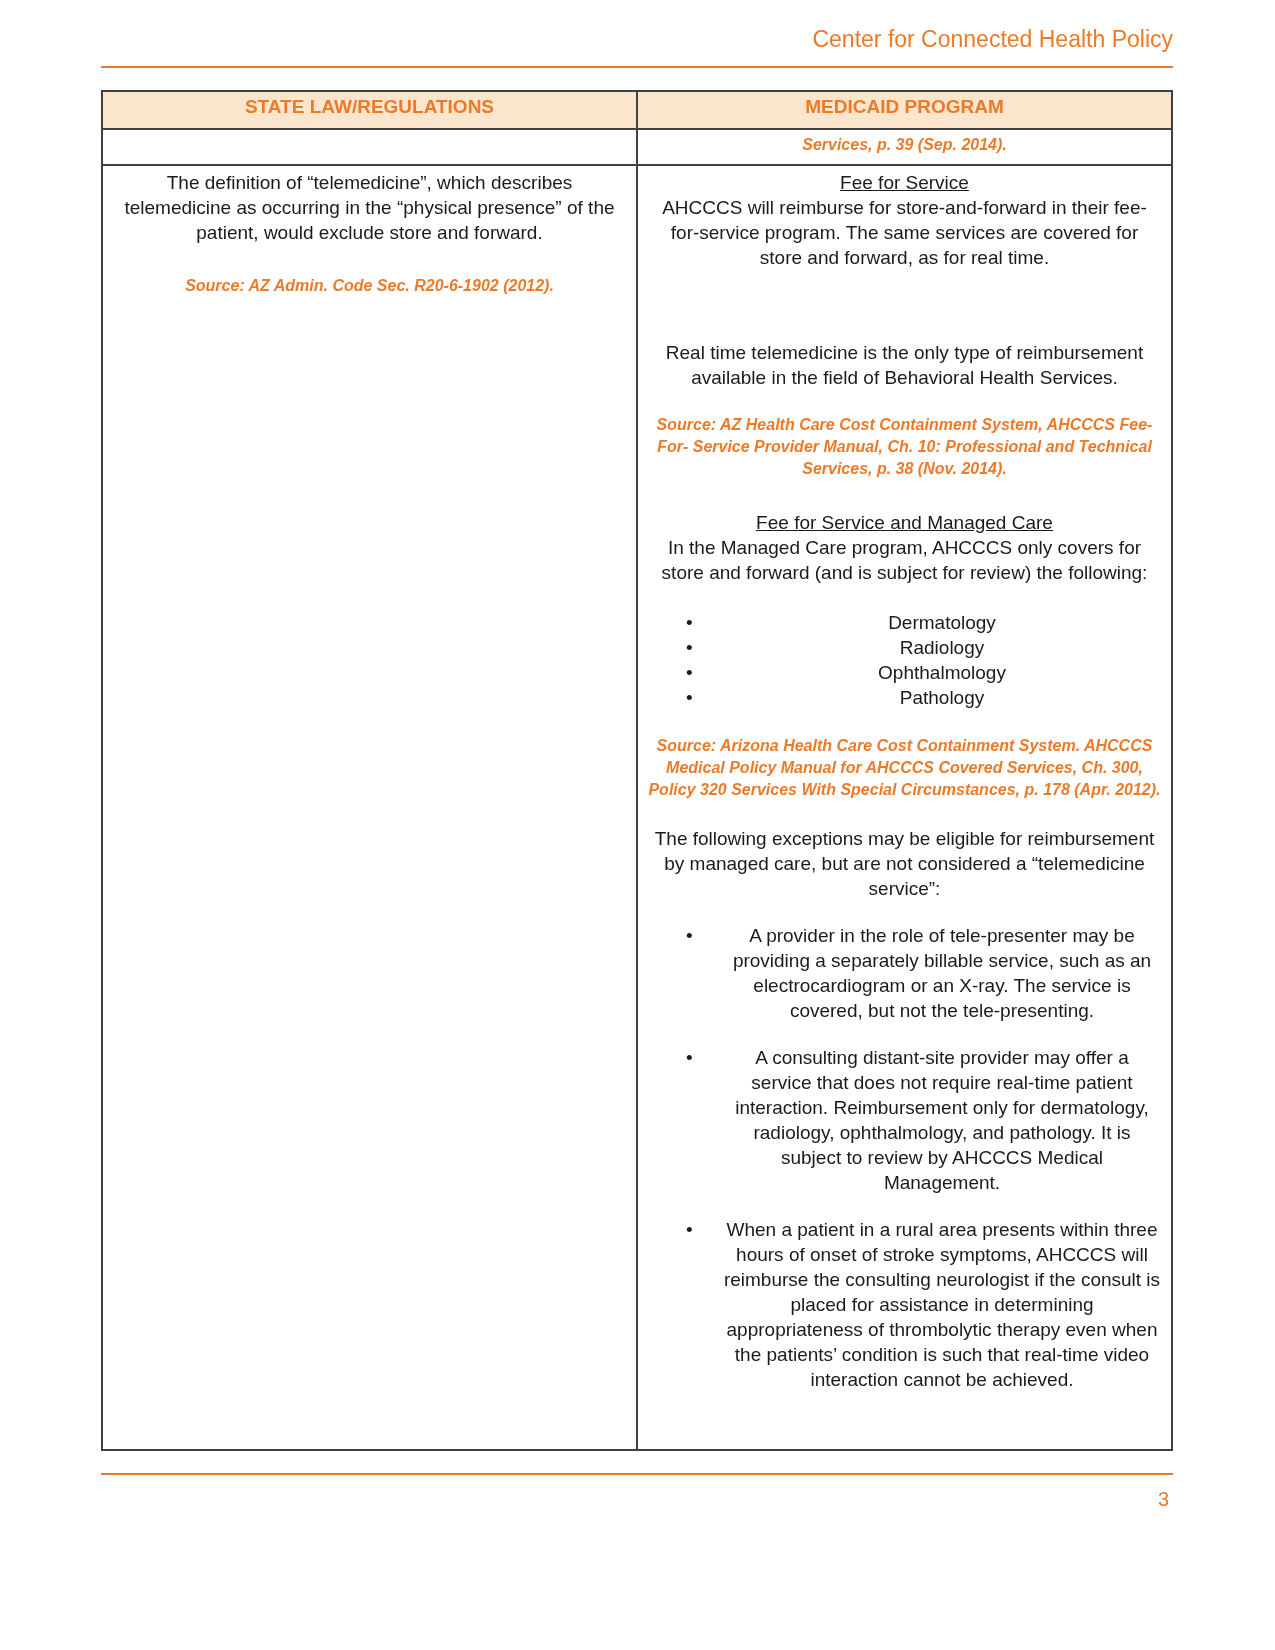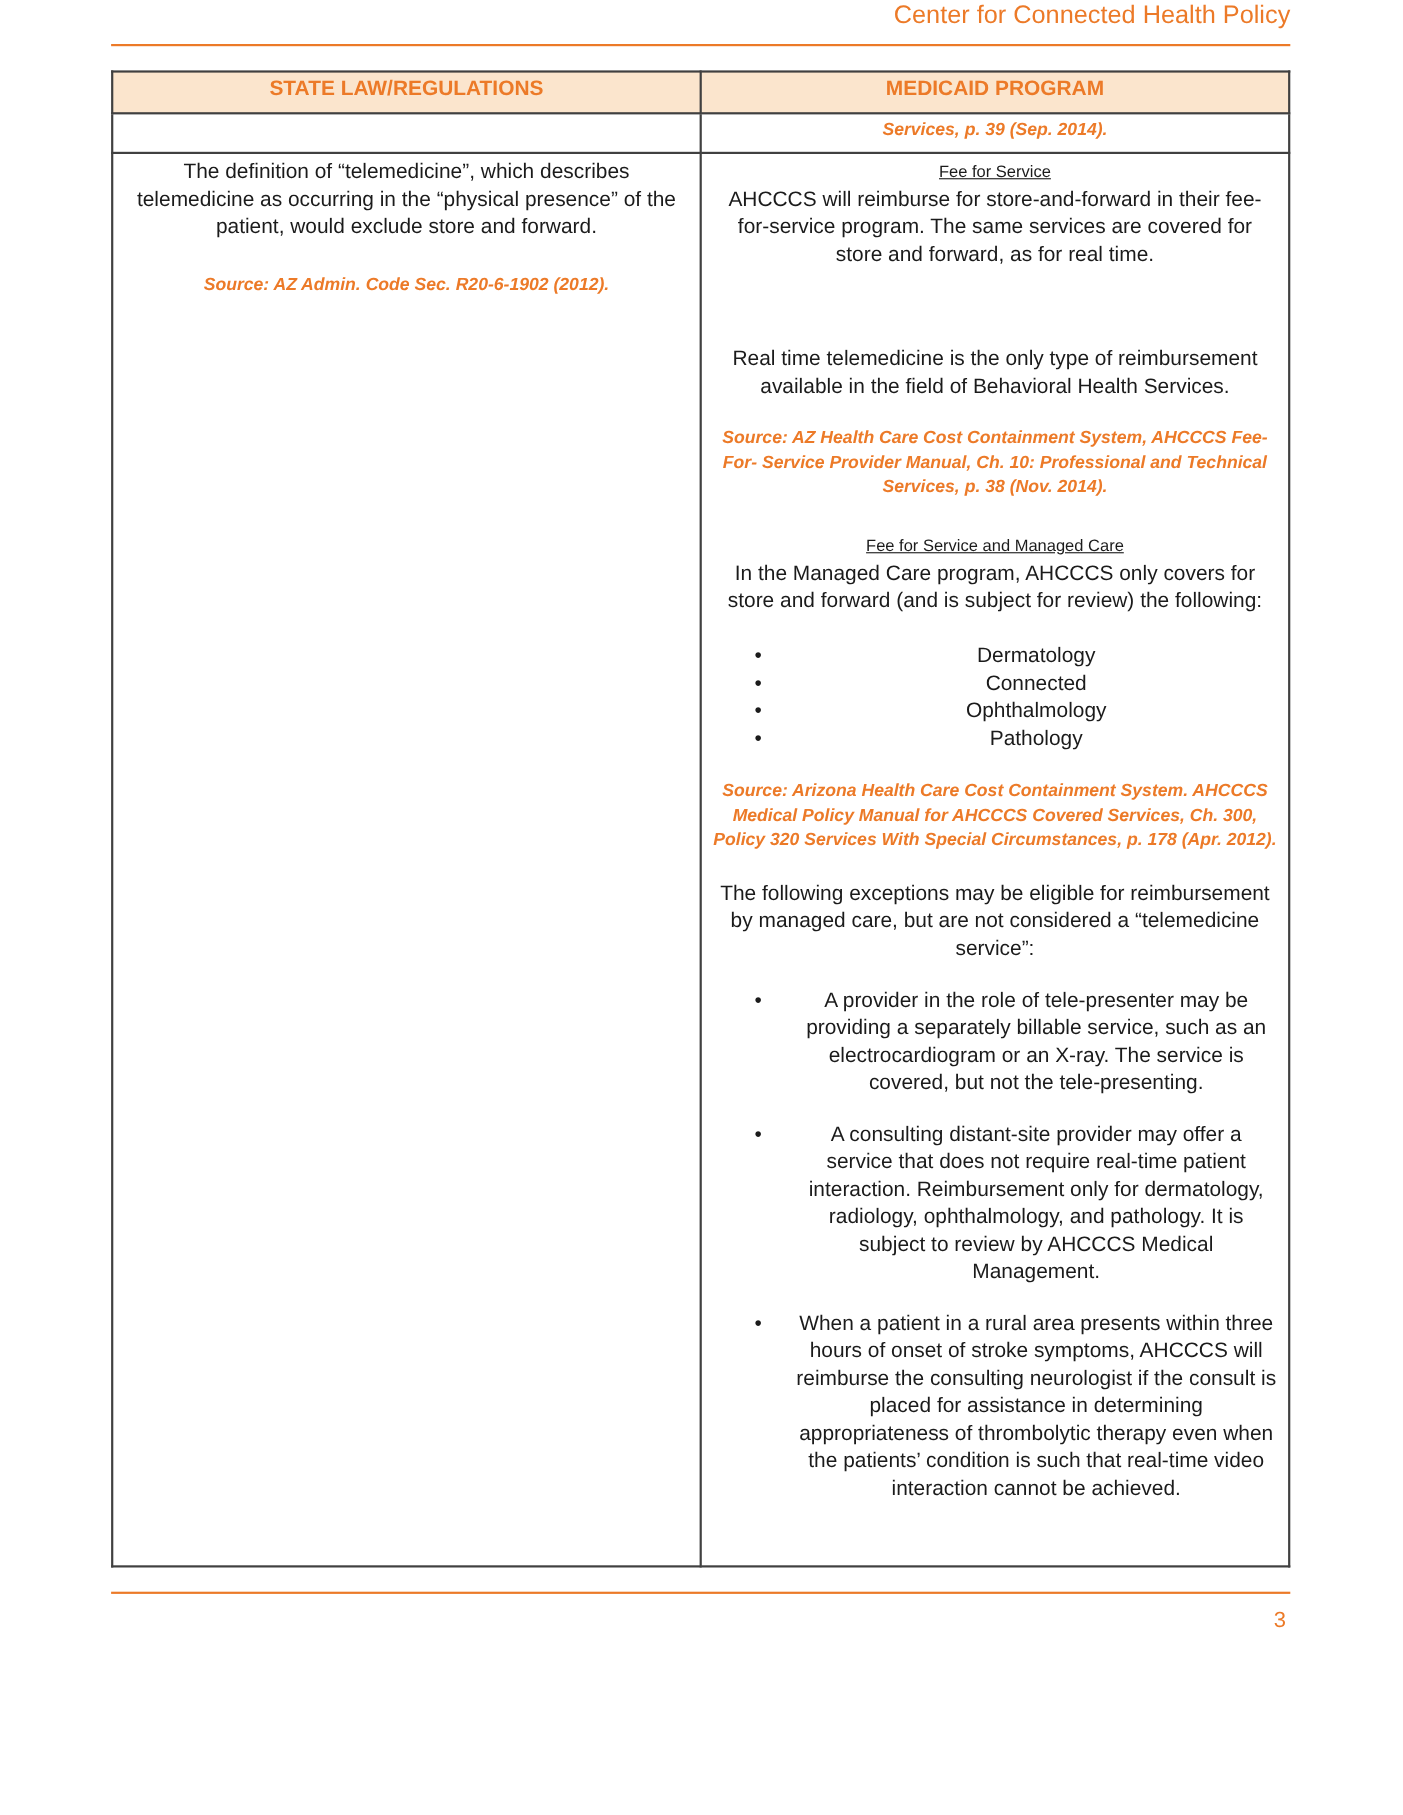--- a/index.html
+++ b/index.html
@@ -10,21 +10,21 @@
     --text:#1b1b1b;
   }
   *{box-sizing:border-box;}
   html,body{margin:0;padding:0;}
   body{
     width:1275px;height:1650px;background:#ffffff;
     font-family:"Liberation Sans", sans-serif;color:var(--text);
     position:relative;overflow:hidden;
   }
   .content{margin-left:101px;width:1072px;}
-  .page-header{}
+  .page-header{margin-top:26px;}
   .page-title{
     text-align:right;font-size:23px;line-height:27px;color:var(--orange);
     padding-bottom:13px;border-bottom:2px solid var(--orange);
   }
   table.policy{
     border-collapse:collapse;table-layout:fixed;width:100%;
     margin-top:22px;
   }
   table.policy th, table.policy td{
     border:2px solid var(--border);
@@ -36,21 +36,21 @@
     padding-left:9px;
   }
   td.carryover-cell{height:36px;vertical-align:middle;}
   td.section-cell{
     background:var(--section-bg);font-size:19px;font-weight:bold;
     height:36px;vertical-align:middle;padding-left:8px;
   }
   td.main-cell{height:1285px;padding-top:7px;}
   .body-text{font-size:19px;line-height:25px;margin:0;}
   .heading{
-    font-size:15px;line-height:25px;margin:0;font-weight:normal;
+    font-size:19px;line-height:25px;margin:0;font-weight:normal;
     text-decoration:underline;
   }
   .source{
     font-size:16px;line-height:22px;margin:0;
     color:var(--orange);font-weight:bold;font-style:italic;
   }
   .mt-blank{margin-top:25px;}
   .mt-big{margin-top:70px;}
   .mt-head{margin-top:30px;}
   .mt-src{margin-top:24px;}
@@ -105,21 +105,21 @@
 
       <td class="main-cell">
         <p class="heading">Fee for Service</p>
         <p class="body-text">AHCCCS will reimburse for store-and-forward in their fee-for-service program.  The same services are covered for store and forward, as for real time.</p>
         <p class="body-text mt-big">Real time telemedicine is the only type of reimbursement available in the field of Behavioral Health Services.</p>
         <p class="source mt-src">Source: AZ Health Care Cost Containment System, AHCCCS Fee-For- Service Provider Manual, Ch. 10: Professional and Technical Services, p. 38 (Nov. 2014).</p>
         <p class="heading mt-head">Fee for Service and Managed Care</p>
         <p class="body-text">In the Managed Care program, AHCCCS only covers for store and forward (and is subject for review) the following:</p>
         <ul class="bullets">
           <li>Dermatology</li>
-          <li>Connected</li>
+          <li>Radiology</li>
           <li>Ophthalmology</li>
           <li>Pathology</li>
         </ul>
         <p class="source mt-blank">Source: Arizona Health Care Cost Containment System. AHCCCS Medical Policy Manual for AHCCCS Covered Services, Ch. 300, Policy 320 Services With Special Circumstances, p. 178 (Apr. 2012).</p>
         <p class="body-text mt-blank">The following exceptions may be eligible for reimbursement by managed care, but are not considered a “telemedicine service”:</p>
         <ul class="bullets exceptions">
           <li>A provider in the role of tele-presenter may be providing a separately billable service, such as an electrocardiogram or an X-ray. The service is covered, but not the tele-presenting.</li>
           <li>A consulting distant-site provider may offer a service that does not require real-time patient interaction. Reimbursement only for dermatology, radiology, ophthalmology, and pathology. It is subject to review by AHCCCS Medical Management.</li>
           <li>When a patient in a rural area presents within three hours of onset of stroke symptoms, AHCCCS will reimburse the consulting neurologist if the consult is placed for assistance in determining appropriateness of thrombolytic therapy even when the patients’ condition is such that real-time video interaction cannot be achieved.</li>
         </ul>

